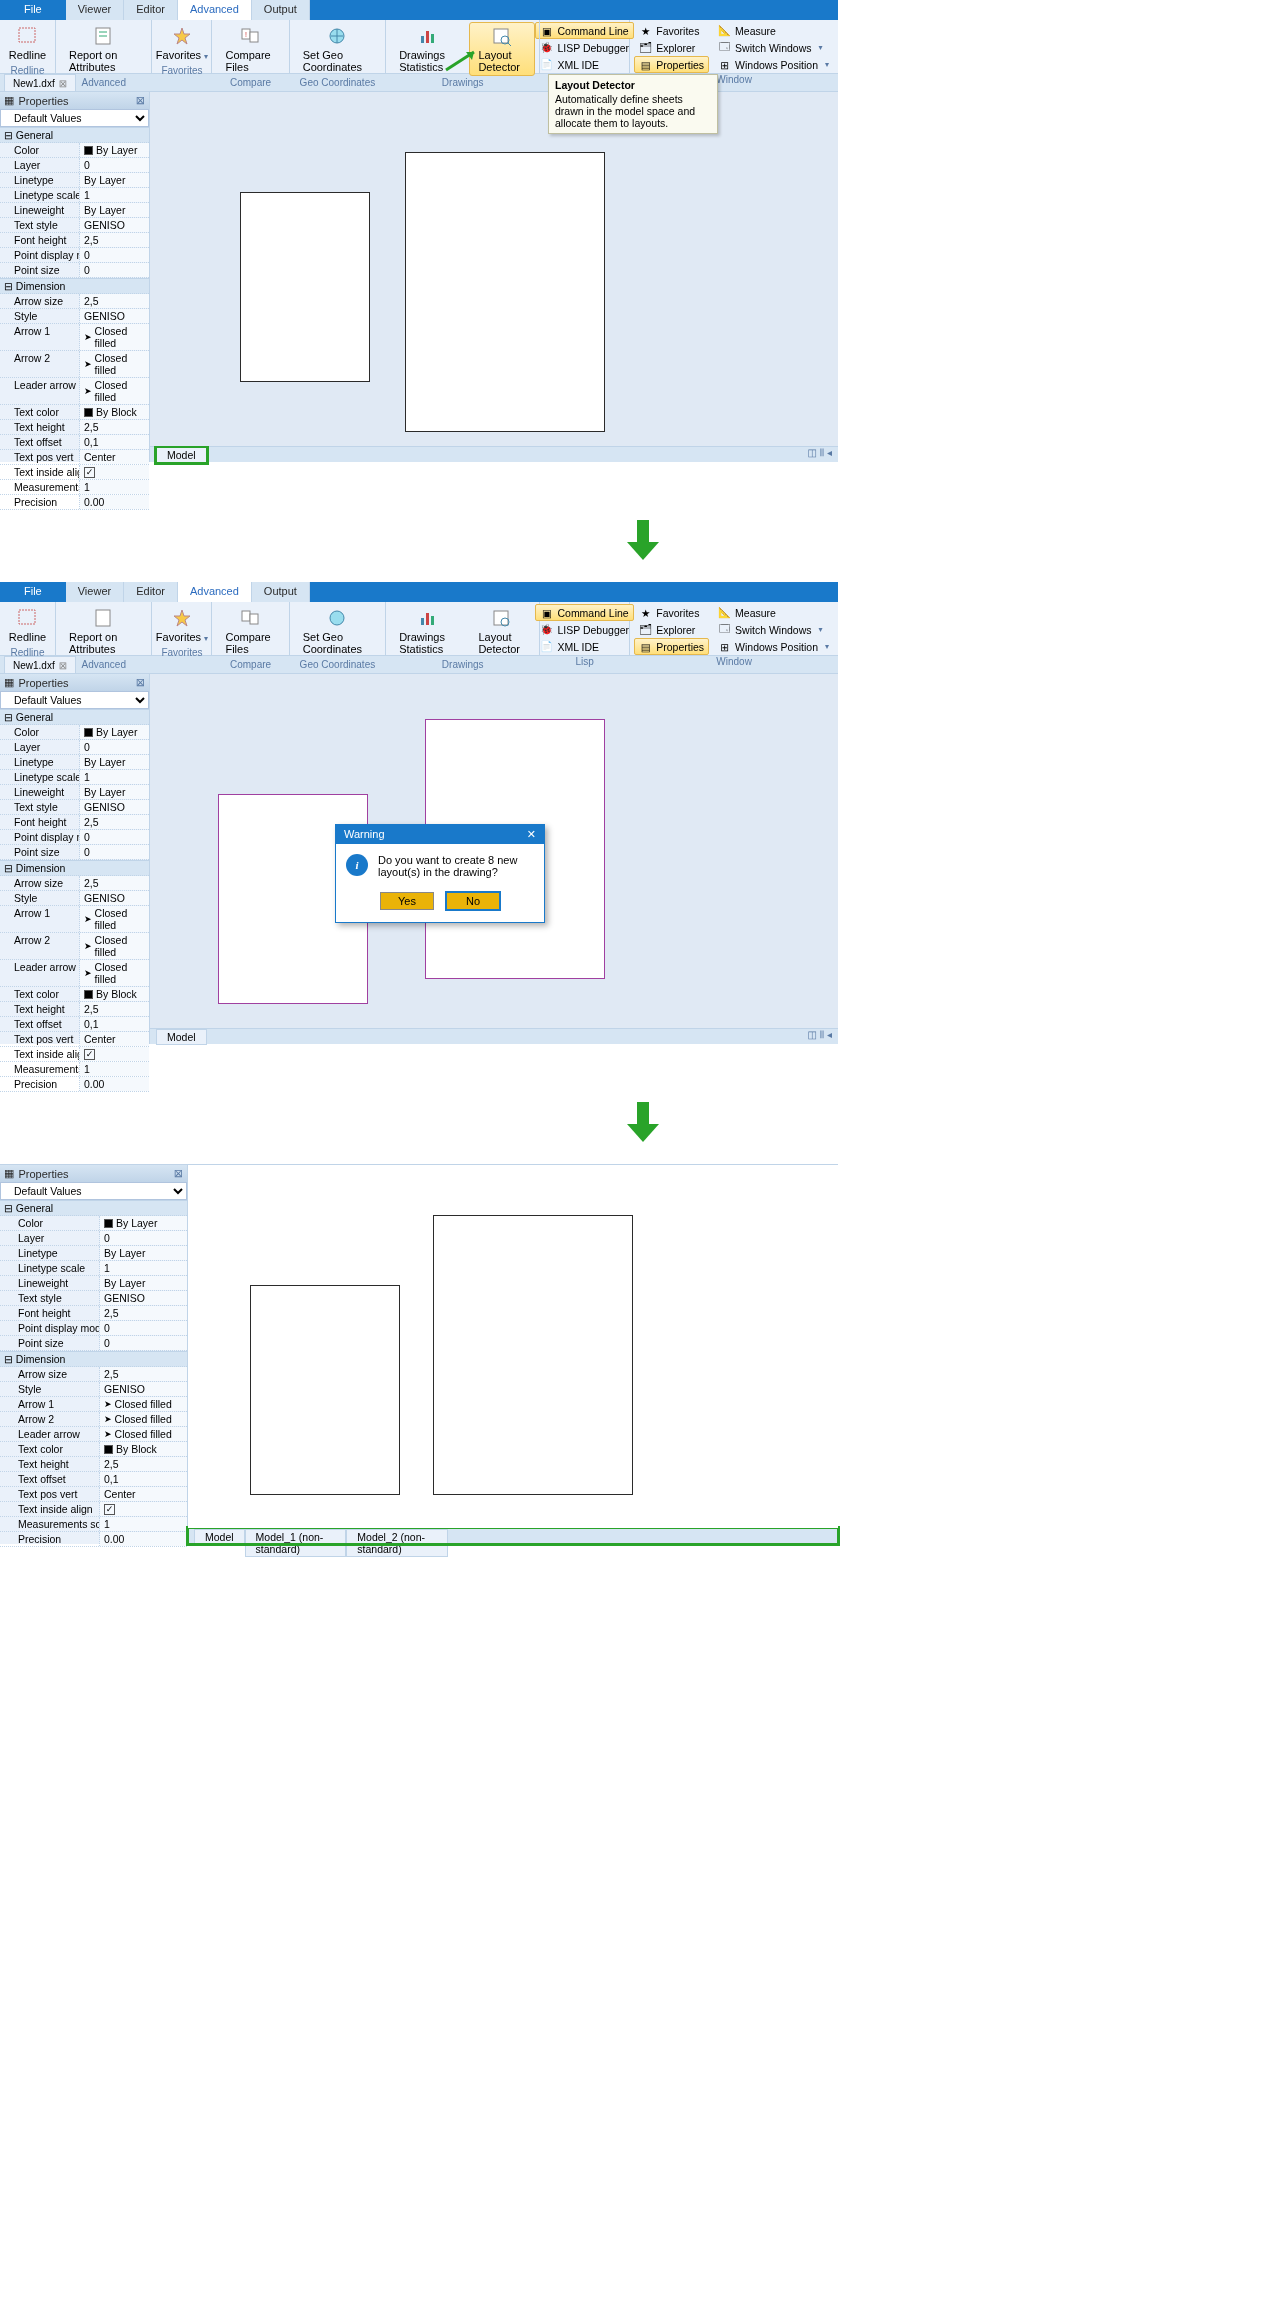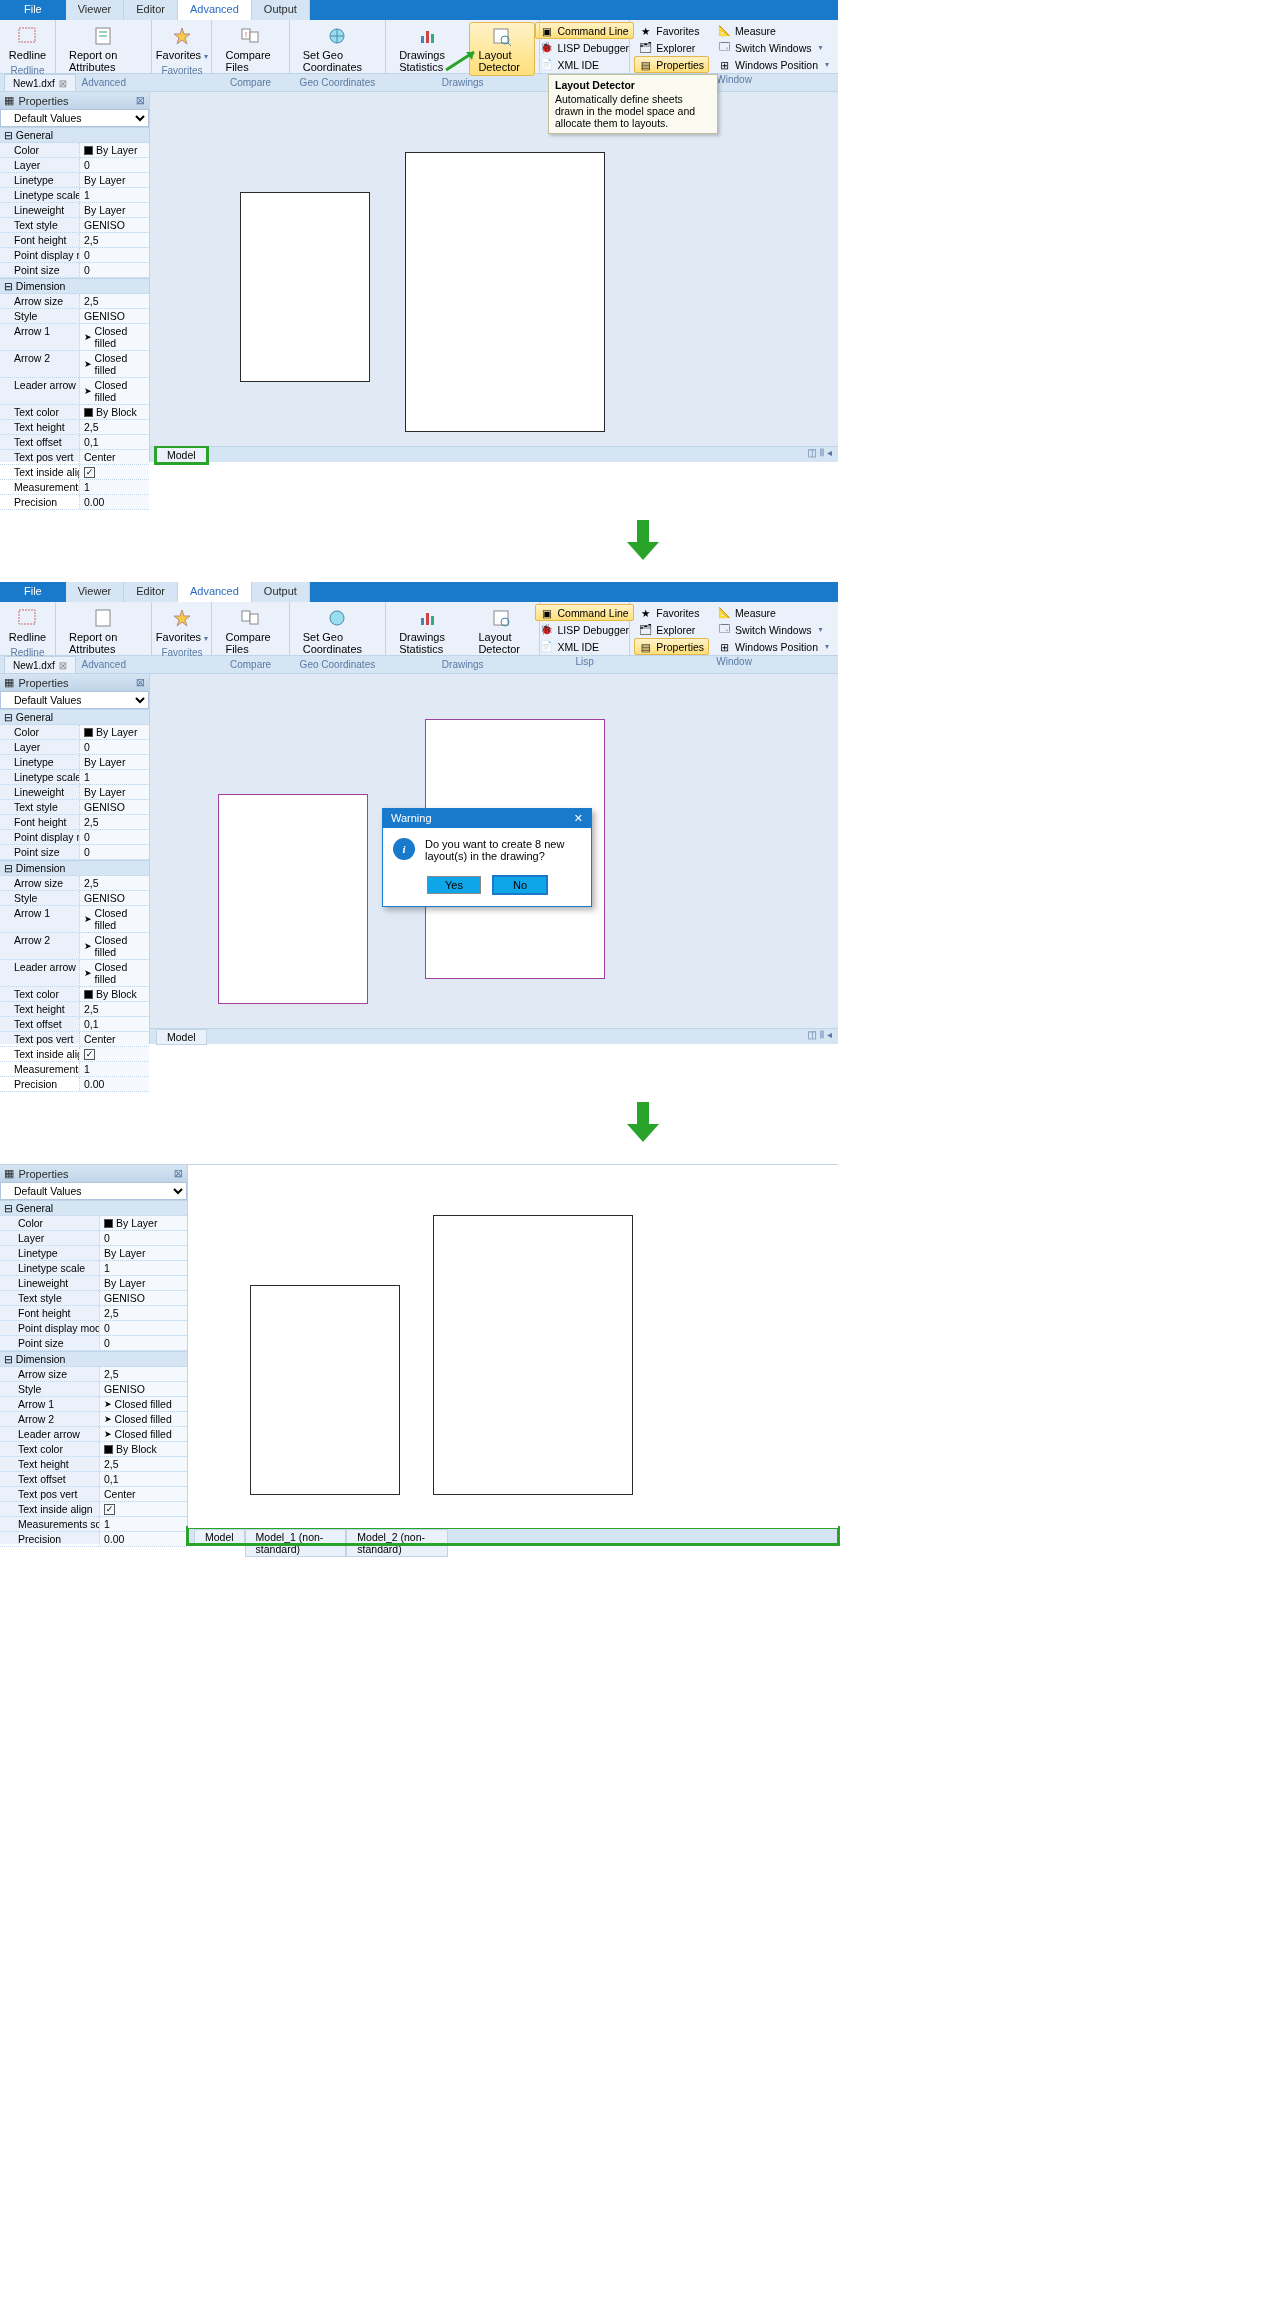--- a/index.html
+++ b/index.html
@@ -44,21 +44,21 @@
 .tooltip-title { font-weight: bold; margin-bottom: 2px; }
 .green-arrow { fill: #29a329; }
 .arrow-spacer { display: flex; justify-content: center; padding: 16px 0 20px; }
 .warning-dlg { position: absolute; width: 210px; background: #fff; border: 1px solid #1979ca; box-shadow: 3px 3px 6px rgba(0,0,0,.3); }
 .dlg-title { background: #1979ca; color: #fff; padding: 3px 8px; display: flex; font-size: 11px; }
 .dlg-close { margin-left: auto; cursor: pointer; }
 .dlg-body { padding: 10px 10px 12px; }
 .dlg-text { display: flex; gap: 10px; align-items: flex-start; margin-bottom: 14px; }
 .info-icon-circ { width: 22px; height: 22px; border-radius: 50%; background: #1979ca; color: #fff; display: flex; align-items: center; justify-content: center; font-weight: bold; font-family: Georgia,serif; font-style: italic; flex-shrink: 0; }
 .dlg-btns { display: flex; justify-content: center; gap: 12px; }
-.dlg-btn { width: 54px; padding: 2px 0; text-align: center; border: 1px solid #888; cursor: pointer; background: #0ea5e9; }
+.dlg-btn { width: 54px; padding: 2px 0; text-align: center; border: 1px solid #888; cursor: pointer; background: #eab308; }
 .dlg-btn.focus { border: 1px solid #1979ca; outline: 1px solid #1979ca; }
 .highlight-green { outline: 3px solid #29a329; outline-offset: -1px; }
 .checkbox-cell { width: 11px; height: 11px; border: 1px solid #555; display:inline-flex; align-items:center; justify-content:center; font-size:9px; }
 .small-ic { width: 13px; height: 13px; display:inline-flex; align-items:center; justify-content:center; }
 
 .step3 { width: 838px; margin-left: 0; }
 .step3 .prop-panel { width: 188px; }
 .step3 .prop-label { width: 100px; padding-left: 18px; }
 </style>
 </head>
@@ -723,21 +723,21 @@
             <div class="prop-value">
               <span>0.00</span>
             </div>
           </div>
         </div>
     </div>
     <div class="canvas-area">
       <div class="canvas-main">
         <div class="sheet-box sel" style="left:68px; top:120px; width:150px; height:210px"></div>
         <div class="sheet-box sel" style="left:275px; top:45px; width:180px; height:260px"></div>
-        <div class="warning-dlg" style="left:185px; top:134px;margin-left:47px;">
+        <div class="warning-dlg" style="left:185px; top:150px;">
           <div class="dlg-title">
               <span>Warning</span>
               <span class="dlg-close">✕</span>
             </div>
           <div class="dlg-body">
             <div class="dlg-text">
                 <div class="info-icon-circ">i</div>
                 <div>Do you want to create 8 new layout(s) in the drawing?</div>
               </div>
             <div class="dlg-btns">

